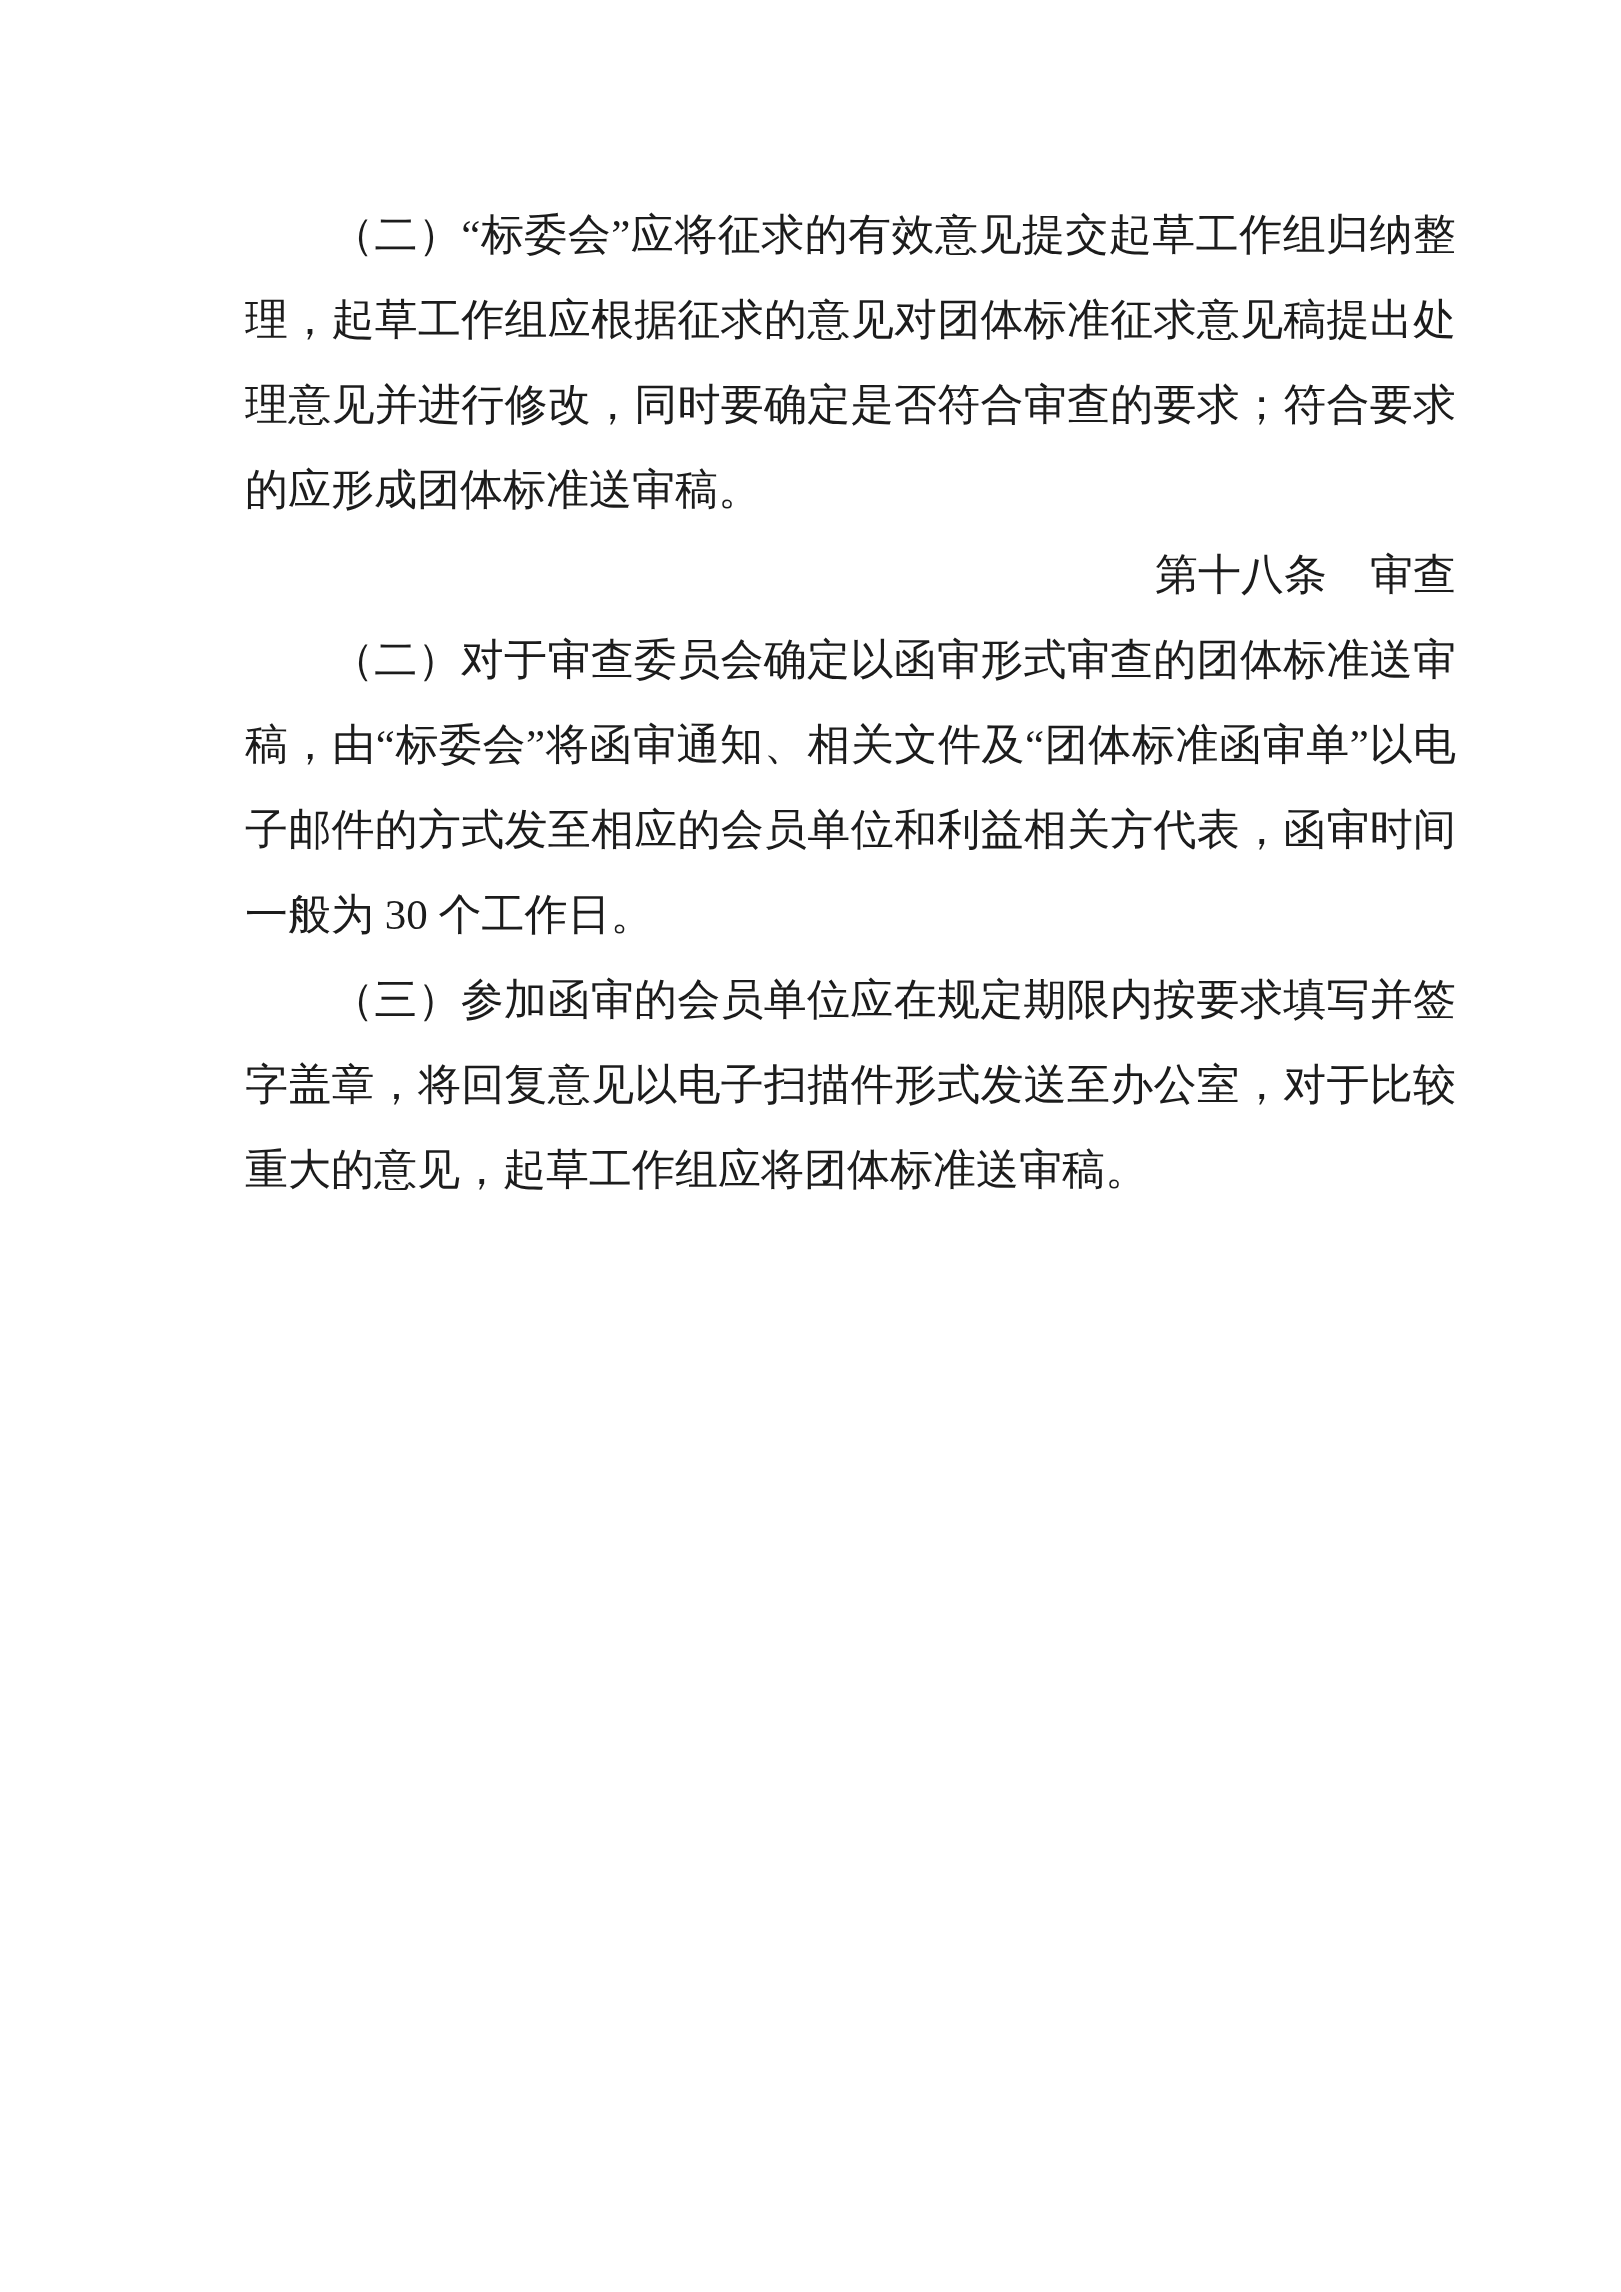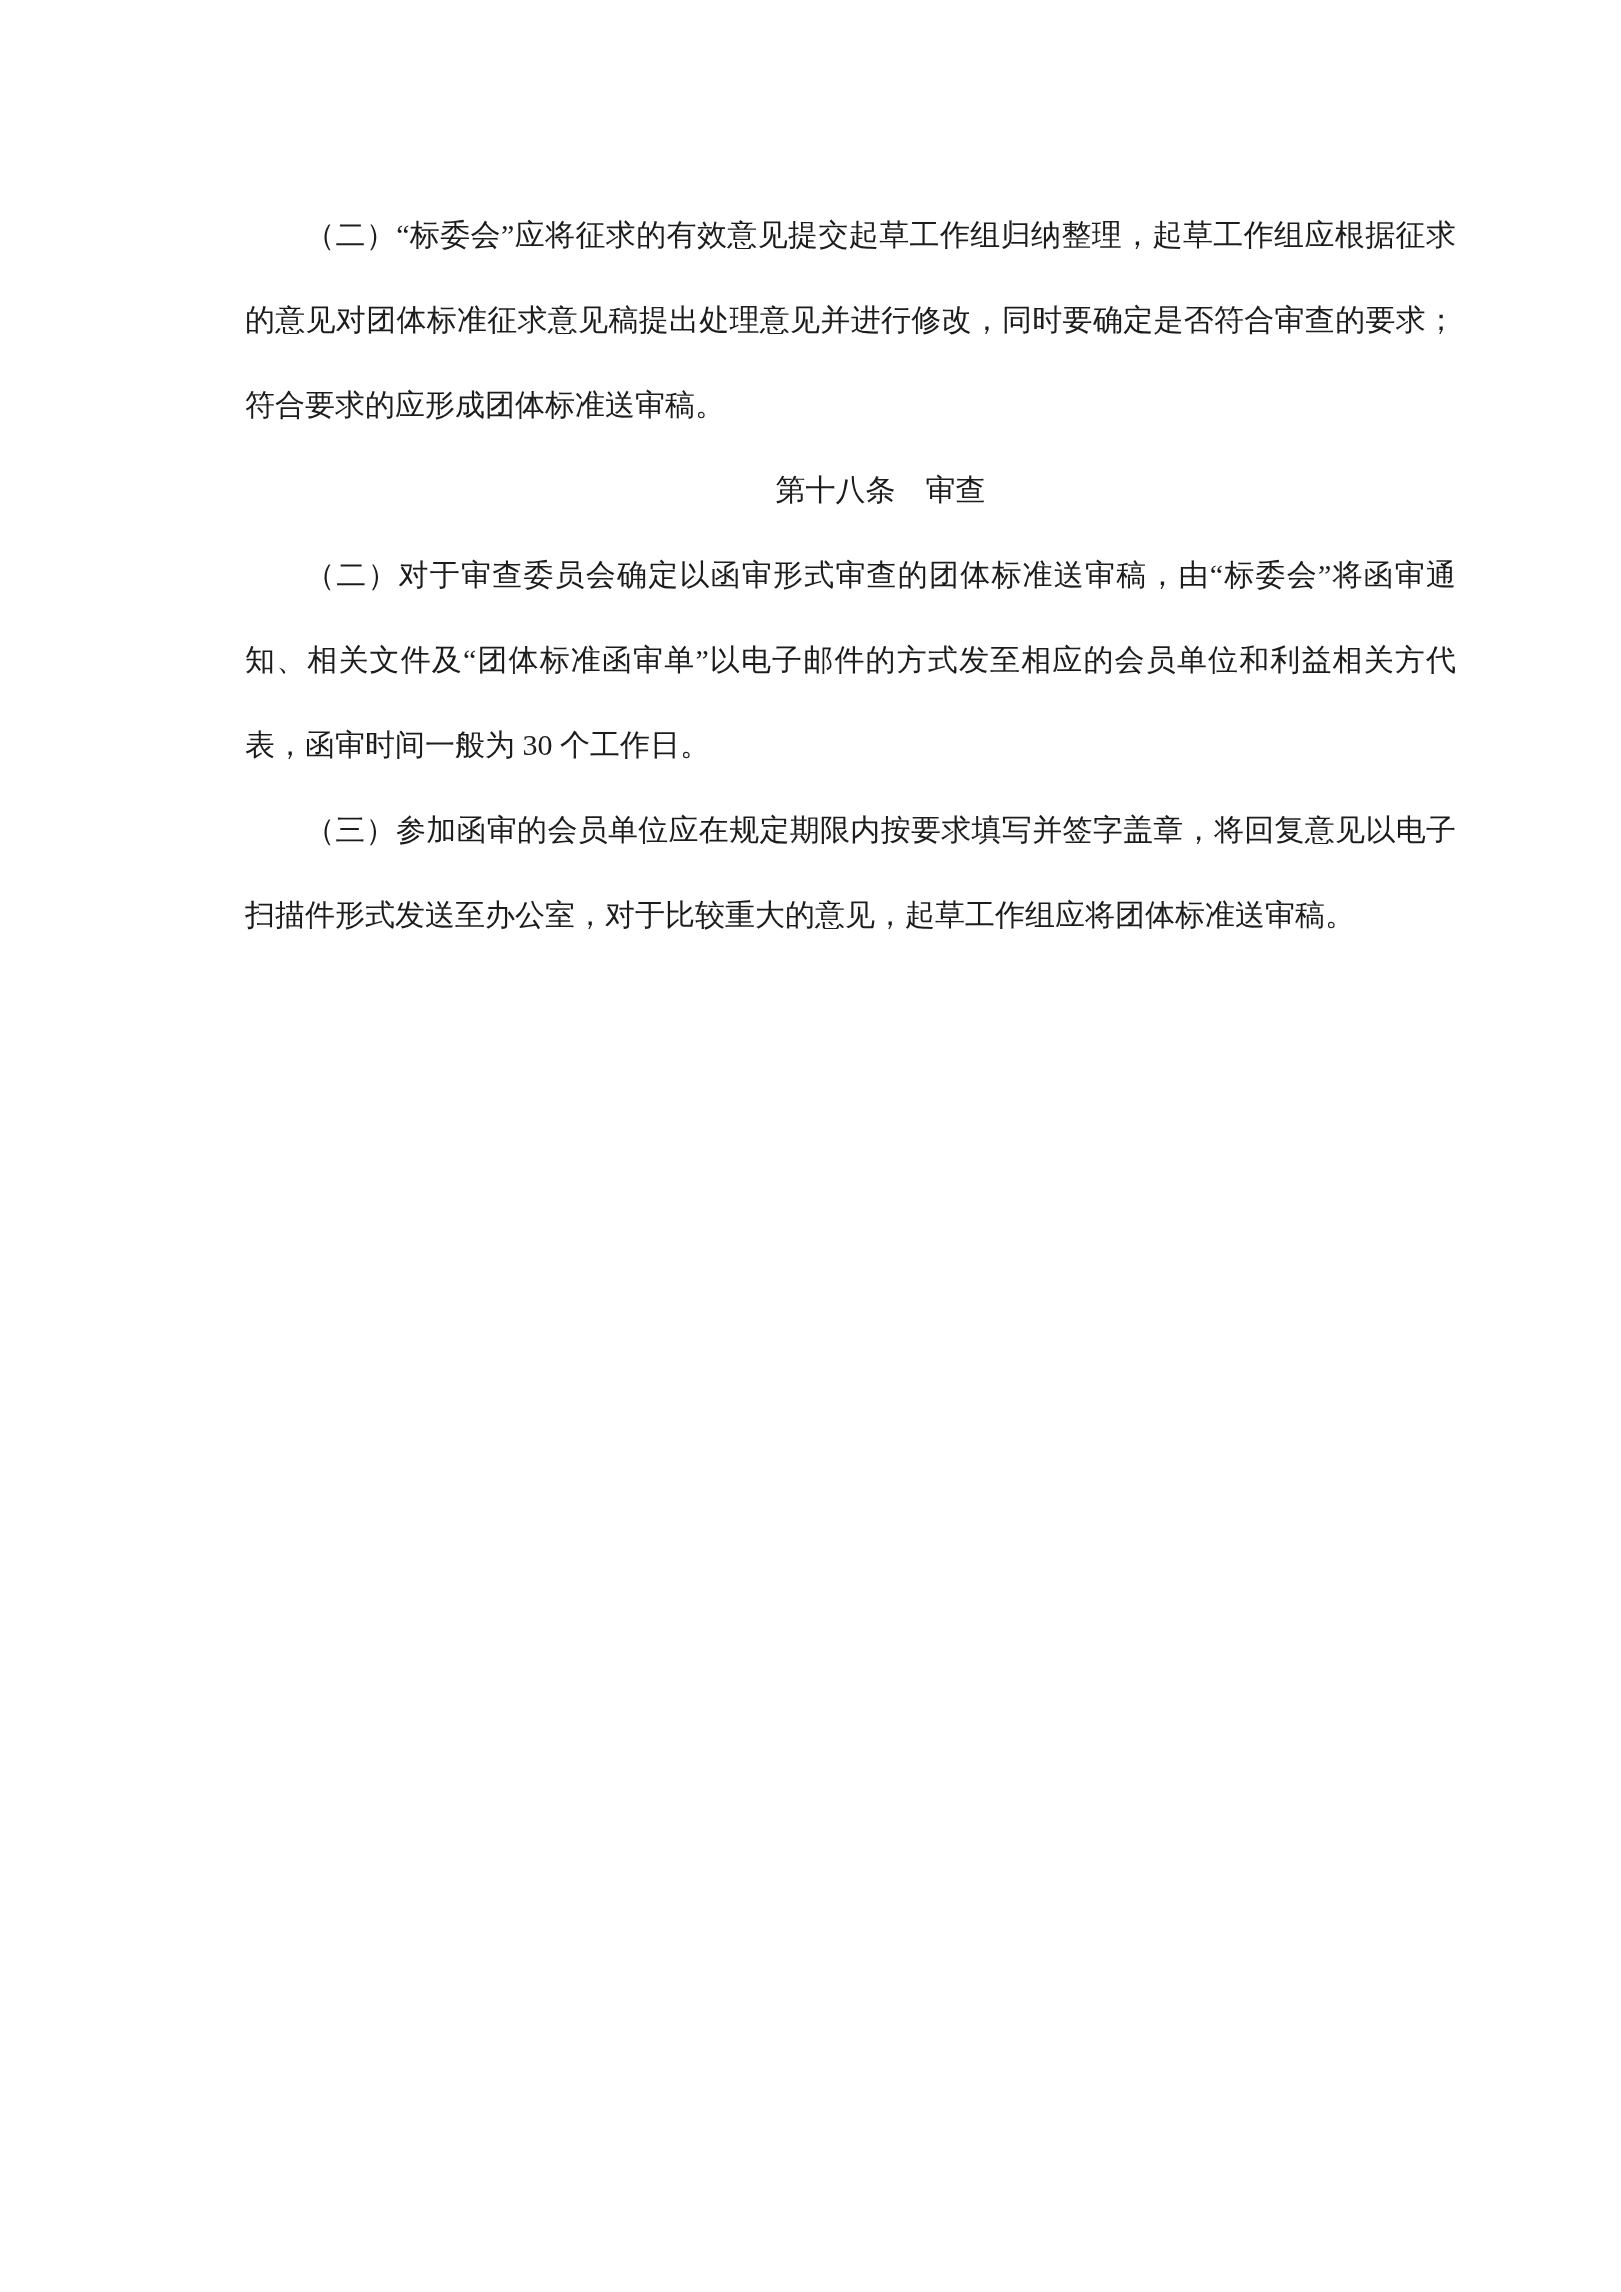--- a/index.html
+++ b/index.html
@@ -13,35 +13,35 @@
     height: 2293px;
     background: #ffffff;
     overflow: hidden;
   }
   .doc-content {
     position: absolute;
     left: 245px;
     top: 192px;
     width: 1211px;
     font-family: "Liberation Serif", "DejaVu Serif", serif;
-    font-size: 30px;
+    font-size: 43px;
     line-height: 85px;
     color: #1c1c1c;
     text-align: justify;
     text-justify: inter-ideograph;
     letter-spacing: 0;
   }
   .doc-content p {
     margin: 0;
     padding: 0;
     text-indent: 2em;
     word-break: break-all;
   }
   .doc-content p.article-heading {
-    text-align: center;
+    text-align: right;
   }
 </style>
 </head>
 <body>
 
 <div class="page">
   <div class="doc-content">
     <p>（二）“标委会”应将征求的有效意见提交起草工作组归纳整理，起草工作组应根据征求的意见对团体标准征求意见稿提出处理意见并进行修改，同时要确定是否符合审查的要求；符合要求的应形成团体标准送审稿。</p>
     <p class="article-heading">第十八条　审查</p>
     <p>（二）对于审查委员会确定以函审形式审查的团体标准送审稿，由“标委会”将函审通知、相关文件及“团体标准函审单”以电子邮件的方式发至相应的会员单位和利益相关方代表，函审时间一般为 30 个工作日。</p>

